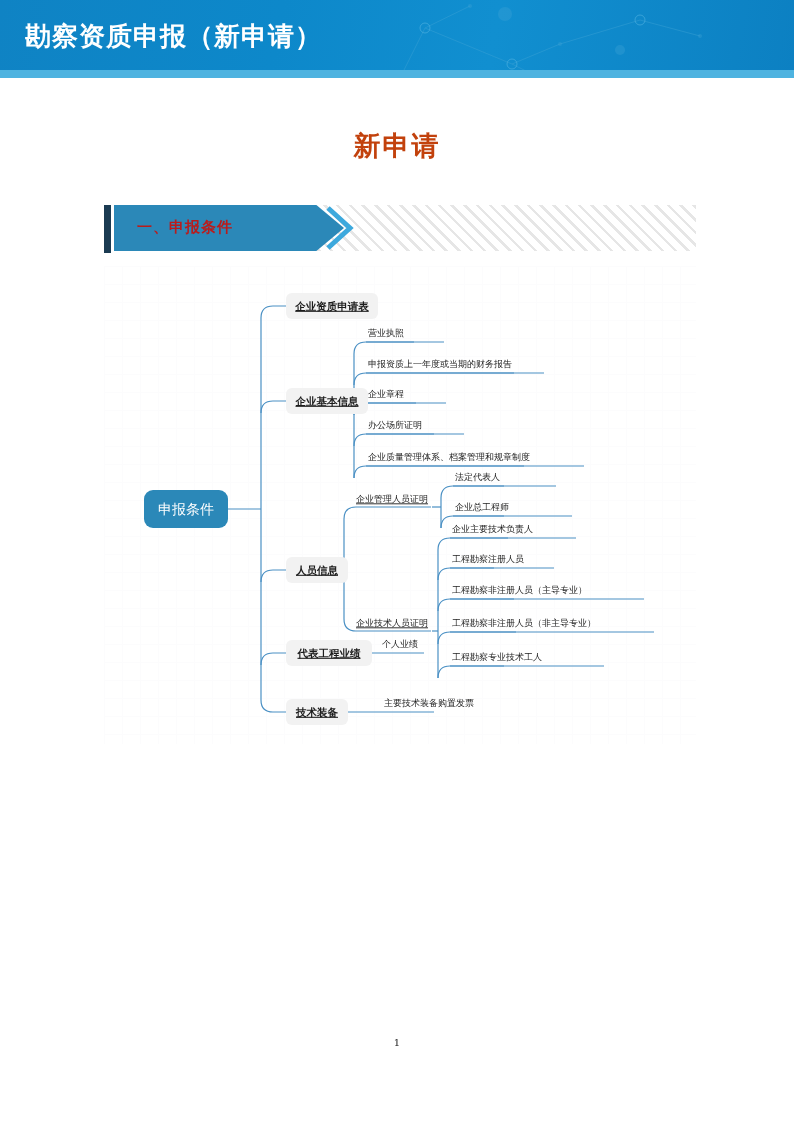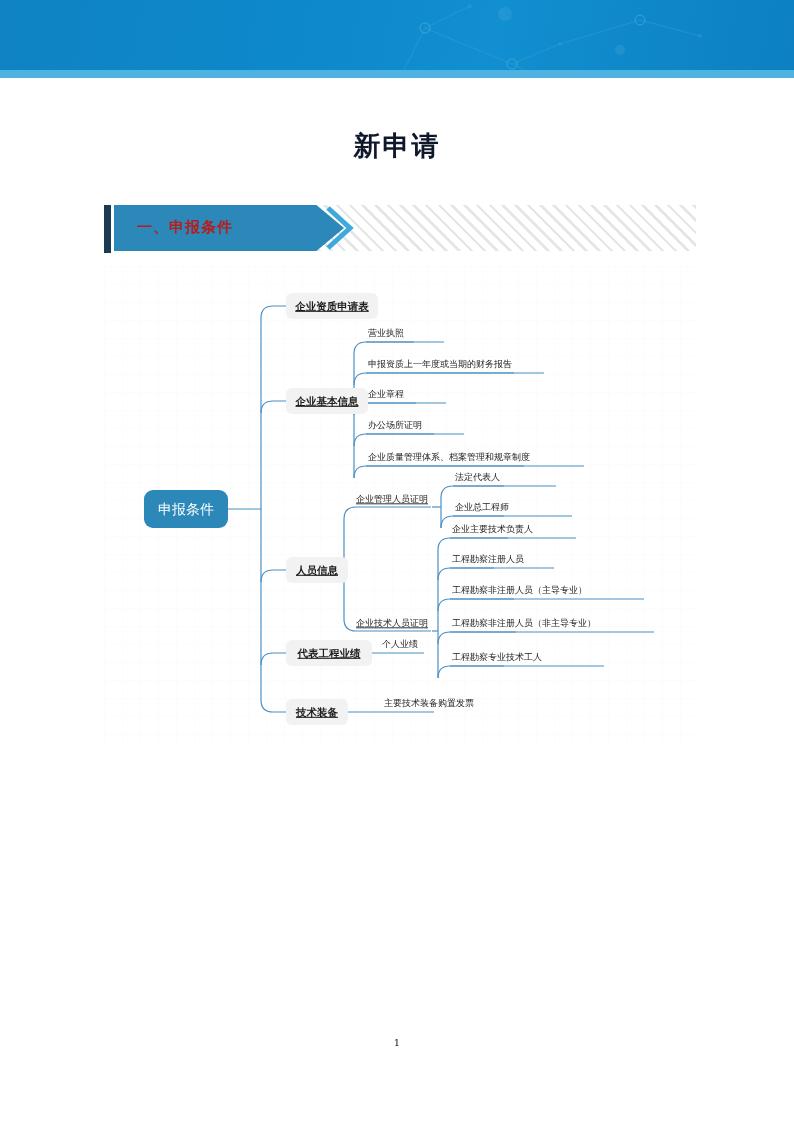--- a/index.html
+++ b/index.html
@@ -39,21 +39,21 @@
   }
 
   
   .doc-title {
     position: absolute;
     left: 0; top: 128px;
     width: 794px;
     text-align: center;
     font-size: 27px;
     font-weight: 700;
-    color: #0f172a;
+    color: #c2410c;
     font-family: "DejaVu Serif", "Liberation Serif", serif;
     letter-spacing: 2px;
   }
 
   
   .section-bar {
     position: absolute;
     left: 104px; top: 205px;
     width: 592px; height: 48px;
   }
@@ -139,20 +139,21 @@
     </g>
     <g fill="#3fa3d6" opacity="0.35">
       <circle cx="470" cy="6" r="2"></circle>
       <circle cx="560" cy="44" r="2"></circle>
       <circle cx="700" cy="36" r="2"></circle>
       <circle cx="505" cy="14" r="7"></circle>
       <circle cx="620" cy="50" r="5"></circle>
     </g>
   </svg>
   <div class="banner-stripe"></div>
+  <div class="banner-title">勘察资质申报（新申请）</div>
 </div>
 
 <div class="doc-title">新申请</div>
 
 <div class="section-bar">
   <div class="sec-left-bar"></div>
   <div class="sec-hatch"></div>
   <div class="sec-banner"></div>
   <svg class="sec-chev" viewBox="0 0 46 46">
     <path d="M6 3 L28 23 L6 43" fill="none" stroke="#3da9dd" stroke-width="5" stroke-linecap="butt" stroke-linejoin="miter"></path>

